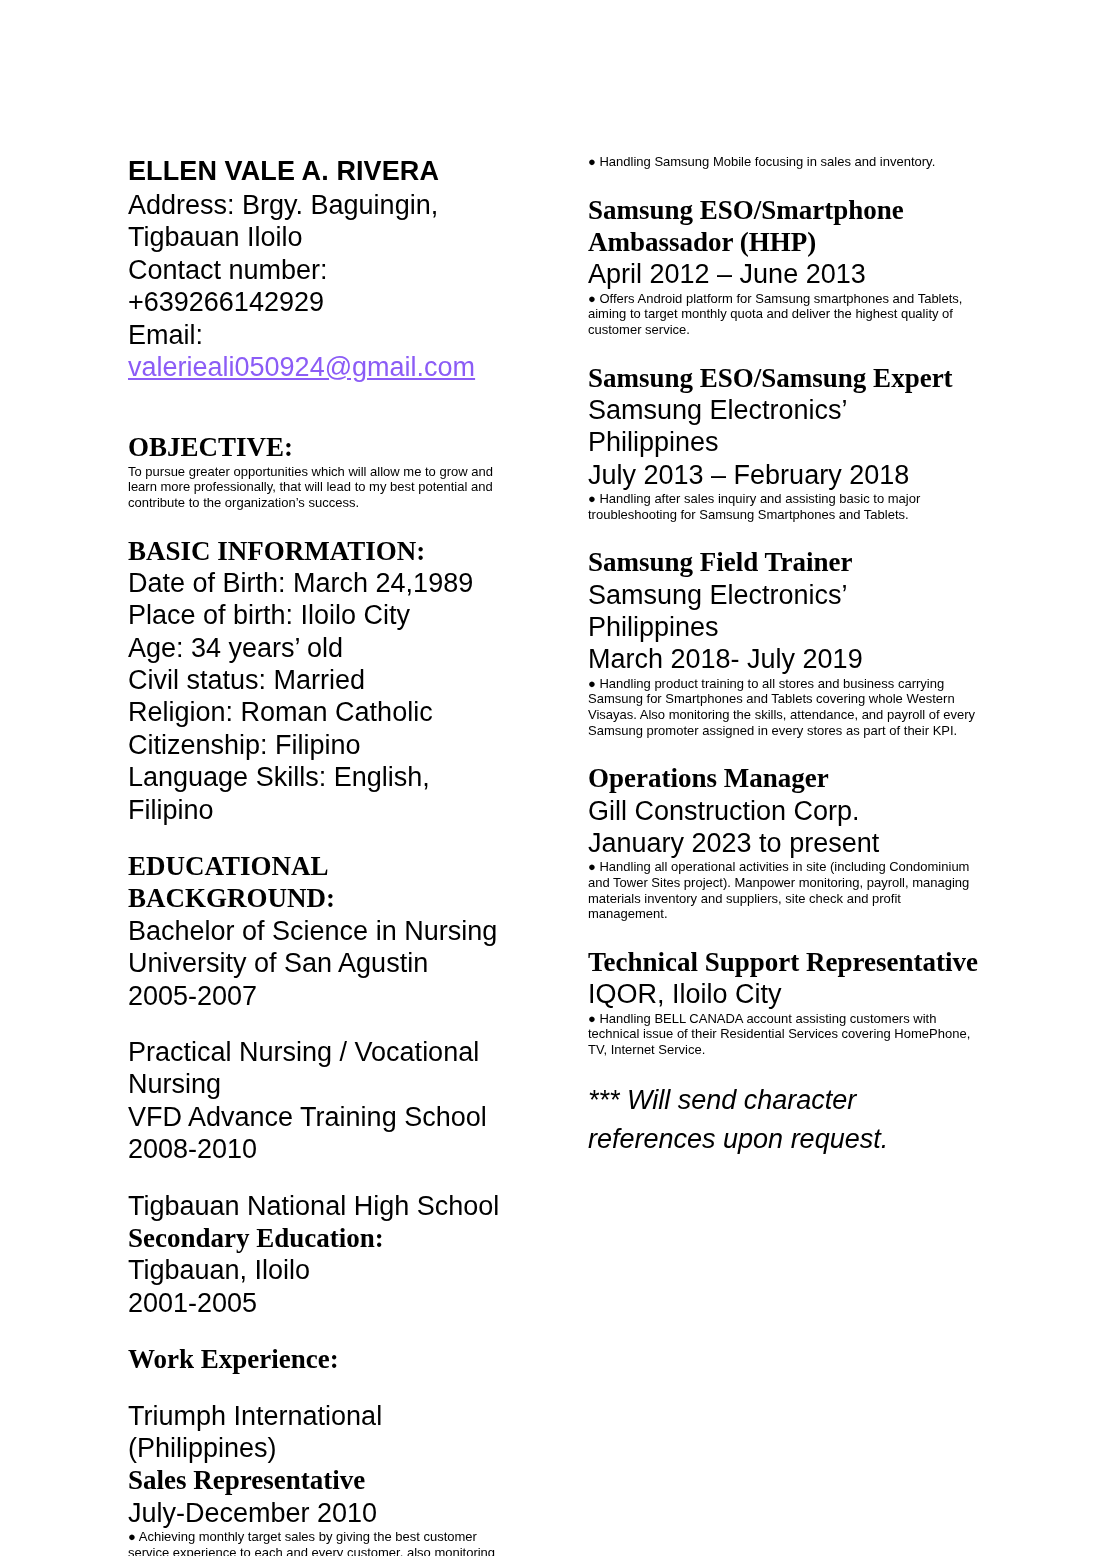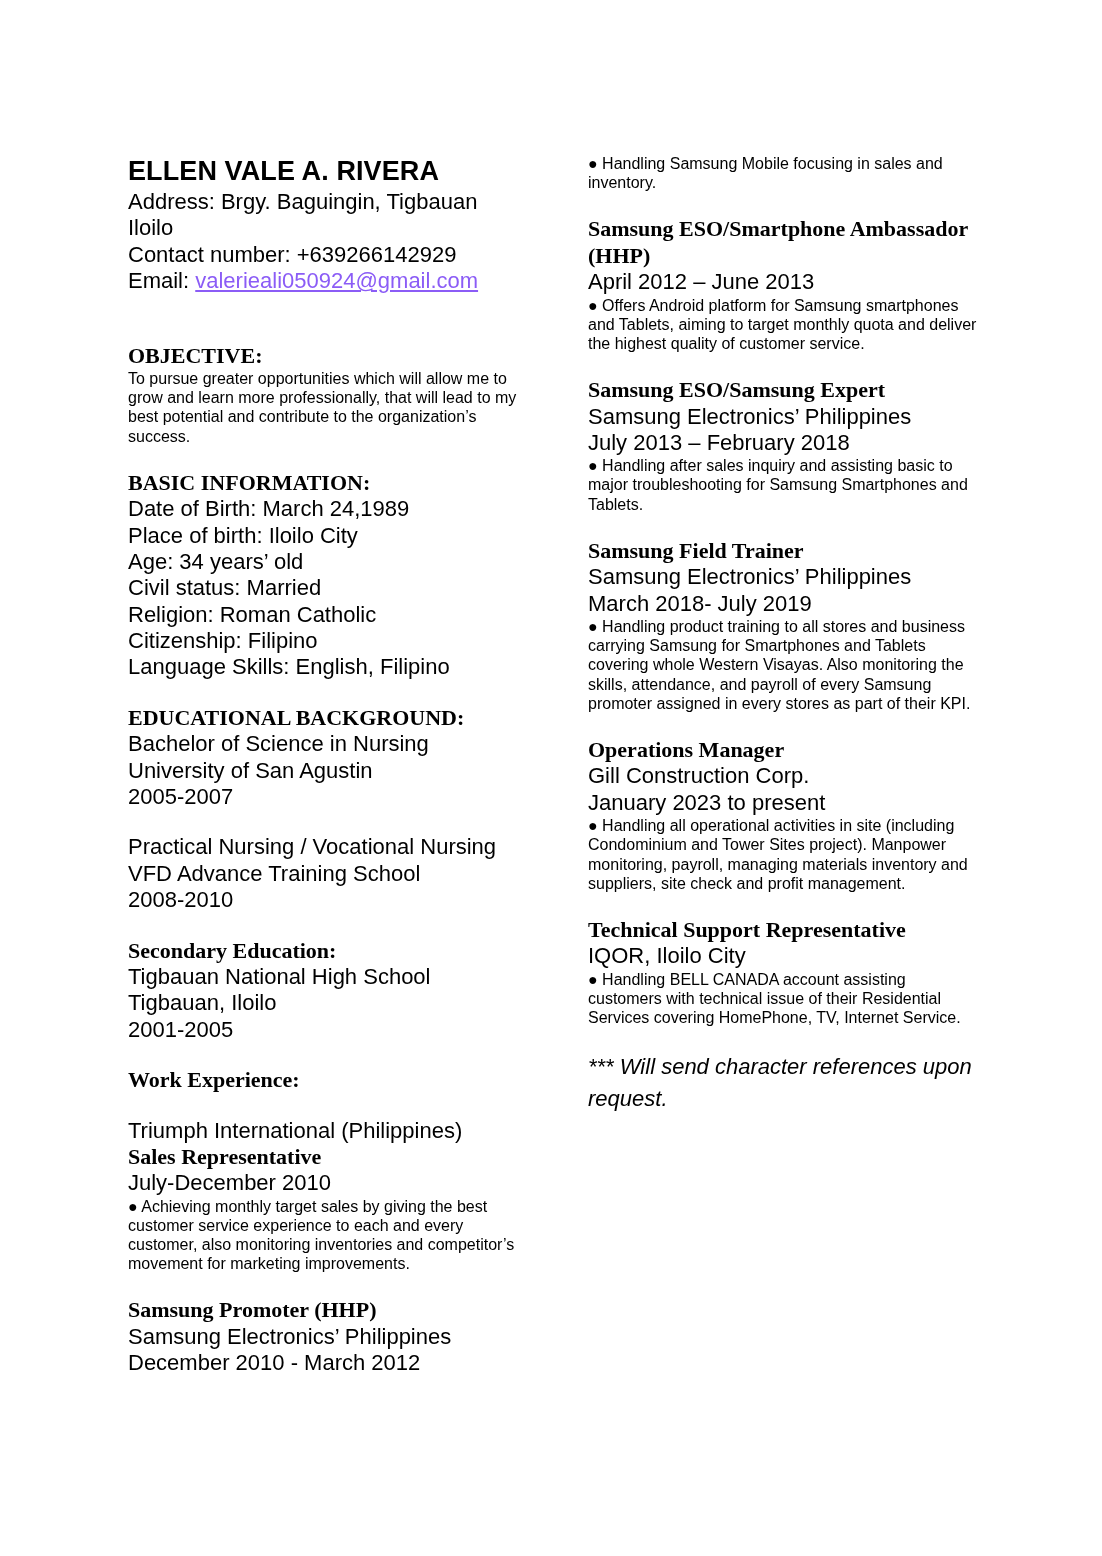--- a/index.html
+++ b/index.html
@@ -41,35 +41,35 @@
     padding-left: 62px;
   }
   .doc-name {
     font-size: 27px;
     font-weight: bold;
     line-height: 1.26;
     letter-spacing: 0.1px;
     margin: 0 0 1px 0;
   }
   .line {
-    font-size: 22px;
+    font-size: 27px;
     line-height: 1.2;
     margin: 0;
     white-space: pre-wrap;
   }
   .line.bold {
     font-weight: bold;
     font-family: Liberation Serif, serif;
   }
   .line.italic {
     font-style: italic;
     line-height: 1.45;
   }
   .para {
-    font-size: 16px;
+    font-size: 13px;
     line-height: 1.2;
     margin: 0;
   }
   .email-link {
     color: #8b5cf6;
     text-decoration: underline;
   }
   .spacer-md { height: 24px; }
   .spacer-lg { height: 48px; }
 </style>
@@ -118,22 +118,22 @@
         <div class="line">2005-2007</div>
 
         <div class="spacer-md"></div>
 
         <div class="line">Practical Nursing / Vocational Nursing</div>
         <div class="line">VFD Advance Training School</div>
         <div class="line">2008-2010</div>
 
         <div class="spacer-md"></div>
 
+        <div class="line">Tigbauan National High School</div>
         <div class="line bold">Secondary Education:</div>
-        <div class="line">Tigbauan National High School</div>
         <div class="line">Tigbauan, Iloilo</div>
         <div class="line">2001-2005</div>
       </div>
 
       <div class="spacer-md"></div>
 
       <div class="line bold">Work Experience:</div>
 
       <div class="spacer-md"></div>
 

